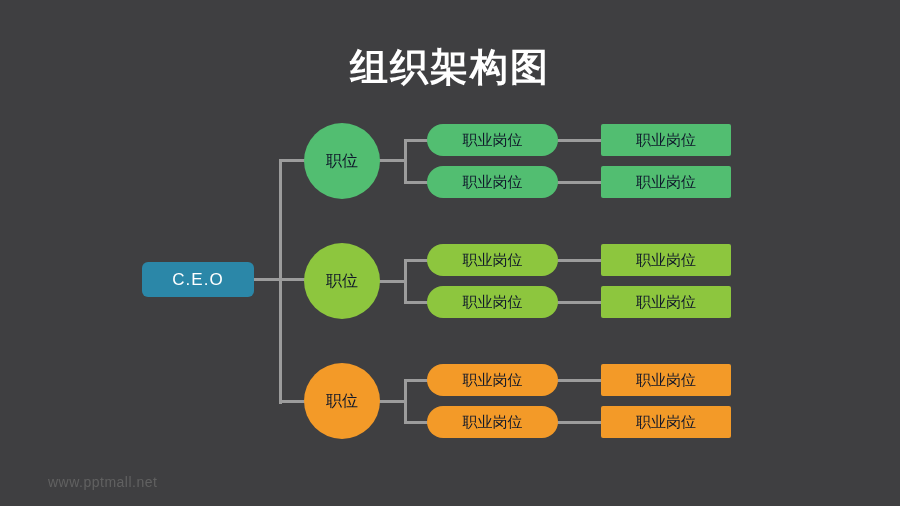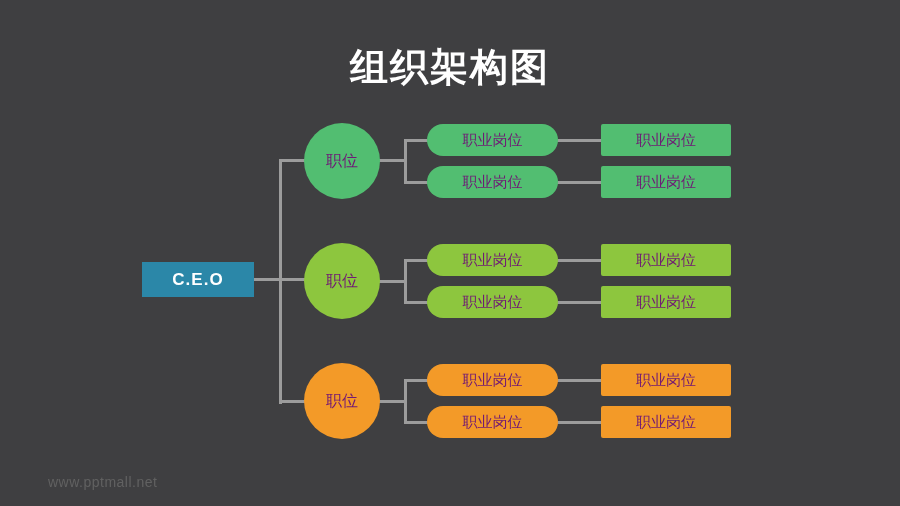--- a/index.html
+++ b/index.html
@@ -19,25 +19,25 @@
   .logo {
     position: absolute; right: 30px; top: 22px;
     color: #747474; font-size: 28px; font-weight: bold; letter-spacing: 1px;
   }
   .watermark {
     position: absolute; left: 48px; top: 474px;
     color: #616161; font-size: 14px; letter-spacing: 0.5px;
   }
   .node {
     position: absolute; display: flex; align-items: center; justify-content: center;
-    color: #701a75;
+    color: #0f172a;
   }
   .root {
     left: 142px; top: 262px; width: 112px; height: 35px;
-    font-size: 17px; letter-spacing: 1px; border-radius: 0; font-weight: bold;
+    font-size: 17px; letter-spacing: 1px; border-radius: 6px;
   }
   .circle { left: 304px; width: 76px; height: 76px; border-radius: 50%; font-size: 16px; }
   .pill   { left: 427px; width: 131px; height: 32px; border-radius: 16px; font-size: 15px; }
   .box    { left: 601px; width: 130px; height: 32px; border-radius: 2px;  font-size: 15px; }
   .c1 { top: 123px; } .c2 { top: 243px; } .c3 { top: 363px; }
   .r1 { top: 124px; } .r2 { top: 166px; }
   .r3 { top: 244px; } .r4 { top: 286px; }
   .r5 { top: 364px; } .r6 { top: 406px; }
   .ln { position: absolute; background: var(--line, #9C9C9C); }
   .h  { height: 3px; }

